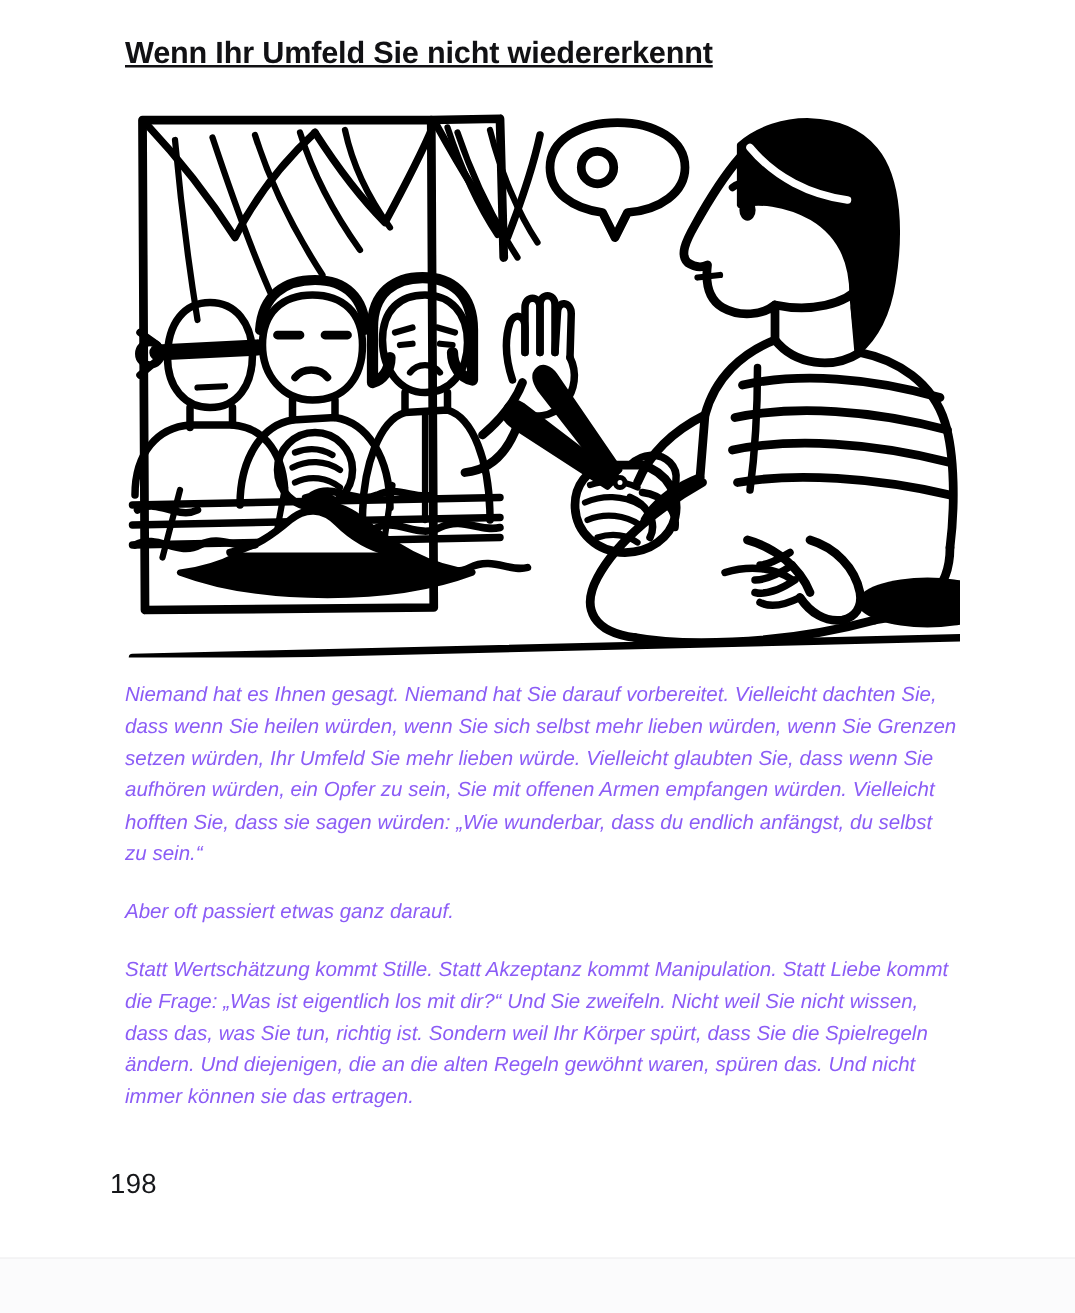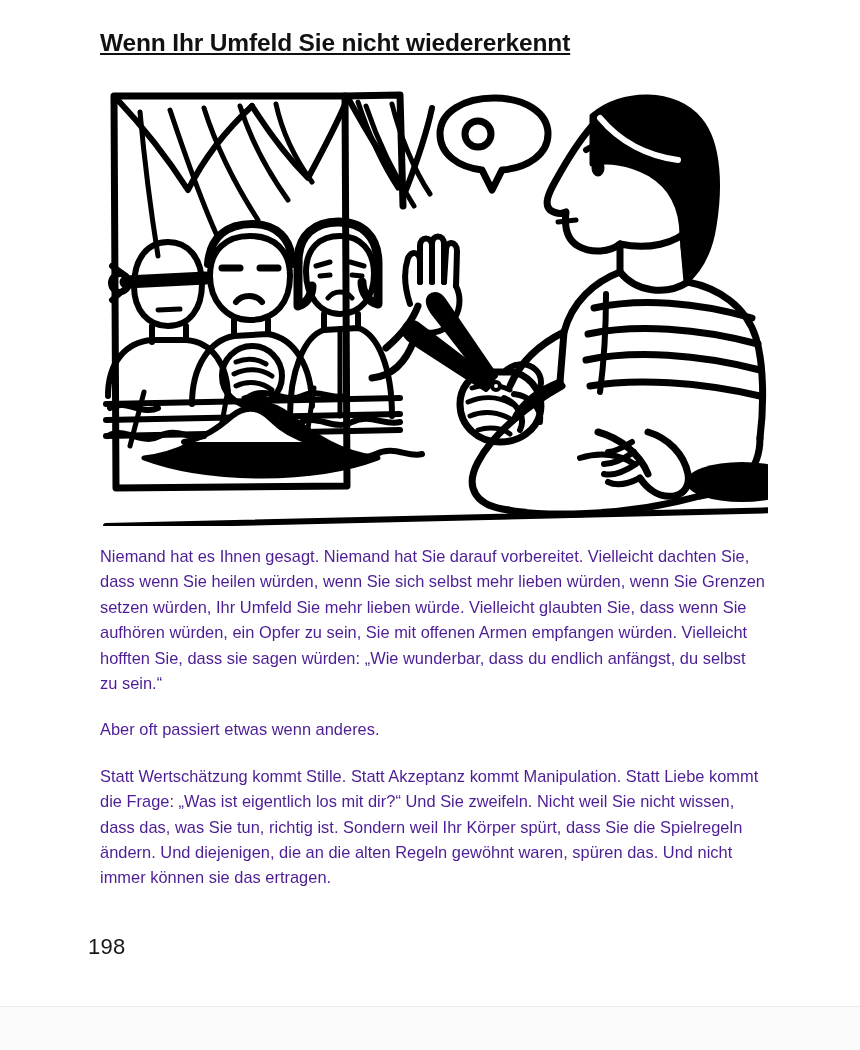--- a/index.html
+++ b/index.html
@@ -75,22 +75,23 @@
   .body-copy {
     position: absolute;
     left: 100px;
     top: 544px;
     width: 665px;
   }
   .body-copy p {
     margin: 0 0 21px 0;
     font-size: 16.4px;
     line-height: 25.4px;
-    color: #4c1d95;
+    color: #8b5cf6;
     letter-spacing: 0.02px;
+    font-style: italic;
   }
   .body-copy p:last-child {
     margin-bottom: 16px;
   }
 
   .folio {
     position: absolute;
     left: 88px;
     top: 934px;
     font-size: 22px;
@@ -338,19 +339,19 @@
           <ellipse cx="642" cy="396" rx="56" ry="20" fill="#000000" stroke="none"></ellipse>
         </g>
 
         <path d="M688 410 L760 408" stroke-width="6"></path>
       </g>
     </svg>
   </div>
 
   <div class="body-copy">
     <p>Niemand hat es Ihnen gesagt. Niemand hat Sie darauf vorbereitet. Vielleicht dachten Sie, dass wenn Sie heilen würden, wenn Sie sich selbst mehr lieben würden, wenn Sie Grenzen setzen würden, Ihr Umfeld Sie mehr lieben würde. Vielleicht glaubten Sie, dass wenn Sie aufhören würden, ein Opfer zu sein, Sie mit offenen Armen empfangen würden. Vielleicht hofften Sie, dass sie sagen würden: „Wie wunderbar, dass du endlich anfängst, du selbst zu sein.“</p>
-    <p>Aber oft passiert etwas wenn anderes.</p>
+    <p>Aber oft passiert etwas ganz darauf.</p>
     <p>Statt Wertschätzung kommt Stille. Statt Akzeptanz kommt Manipulation. Statt Liebe kommt die Frage: „Was ist eigentlich los mit dir?“ Und Sie zweifeln. Nicht weil Sie nicht wissen, dass das, was Sie tun, richtig ist. Sondern weil Ihr Körper spürt, dass Sie die Spielregeln ändern. Und diejenigen, die an die alten Regeln gewöhnt waren, spüren das. Und nicht immer können sie das ertragen.</p>
   </div>
 
   <div class="folio">198</div>
 
 </div>
 
 </body></html>

